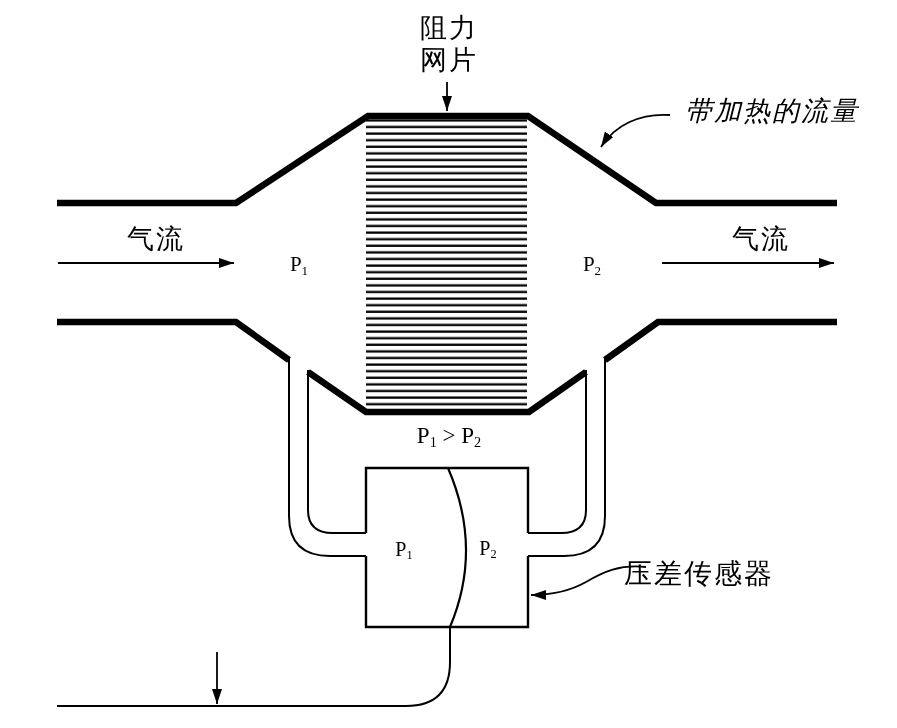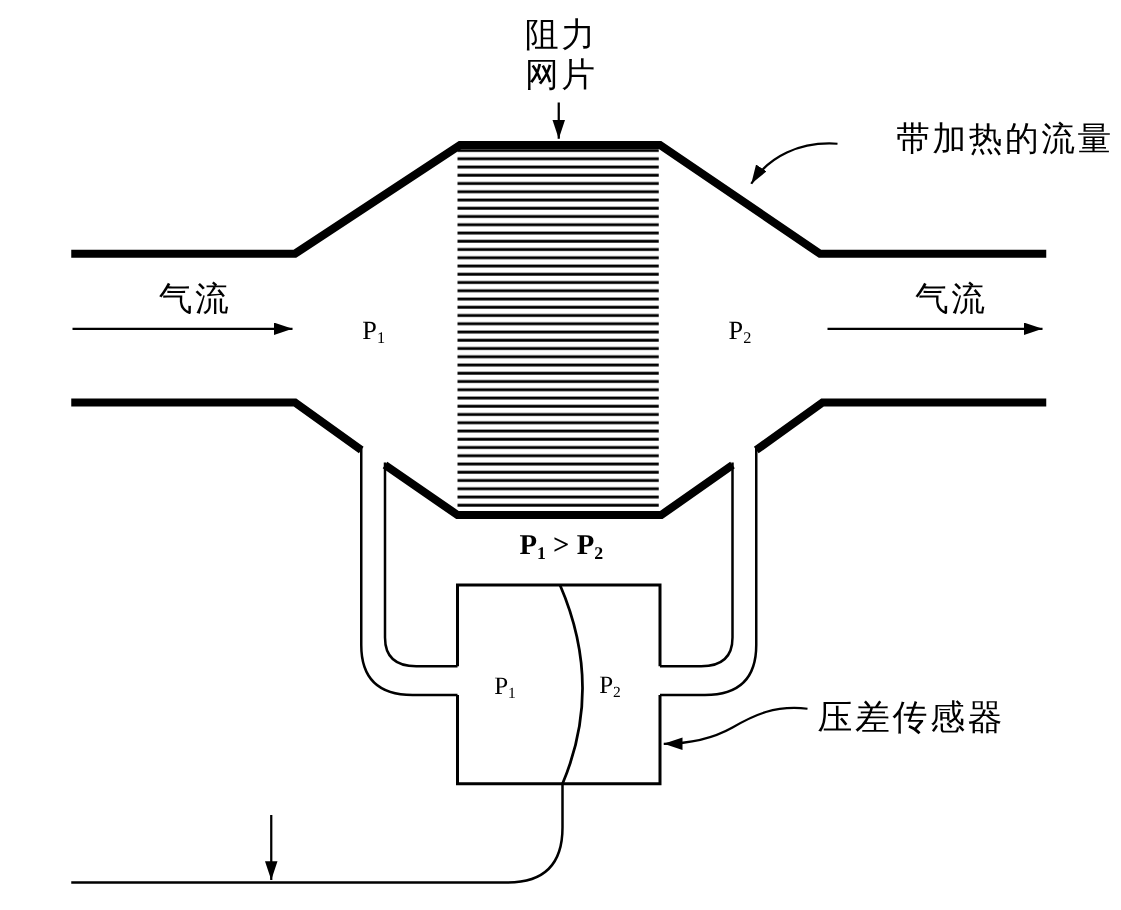--- a/index.html
+++ b/index.html
@@ -20,31 +20,31 @@
     position:absolute;
     white-space:nowrap;
     color:var(--ink);
   }
   .cn{
     font-size:27px;
     letter-spacing:2px;
   }
   .center{transform:translateX(-50%);text-align:left;}
   .top-label{left:449px;top:12px;line-height:32px;}
-  .housing-label{left:804px;top:95px;line-height:33px;}
+  .housing-label{left:772px;top:95px;line-height:33px;font-style:italic;}
   .airflow-left{left:156px;top:221px;}
   .airflow-right{left:761px;top:221px;}
   .p-chamber{font-size:21px;letter-spacing:0;}
   .p1-chamber{left:299px;top:252px;}
   .p2-chamber{left:592px;top:252px;}
-  .relation{left:449px;top:423px;font-size:23px;font-weight:bold;letter-spacing:0;}
+  .relation{left:449px;top:423px;font-size:23px;font-weight:normal;letter-spacing:0;}
   .p-box{font-size:20px;letter-spacing:0;}
   .p1-box{left:404px;top:538px;}
   .p2-box{left:488px;top:537px;}
-  .dp-label{left:654px;top:555px;font-size:28px;}
+  .dp-label{left:624px;top:555px;font-size:28px;}
   .dc-label{left:126px;top:612px;}
   .sub{
     font-size:0.62em;
     vertical-align:-0.28em;
   }
 </style>
 </head>
 <body>
 
 <div class="canvas">

